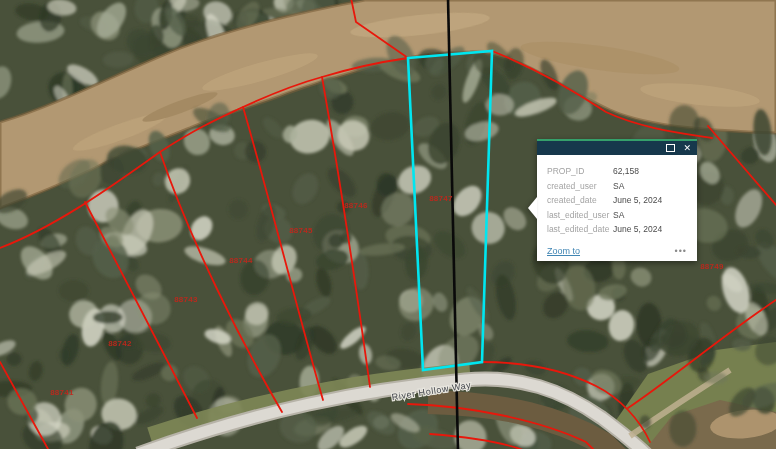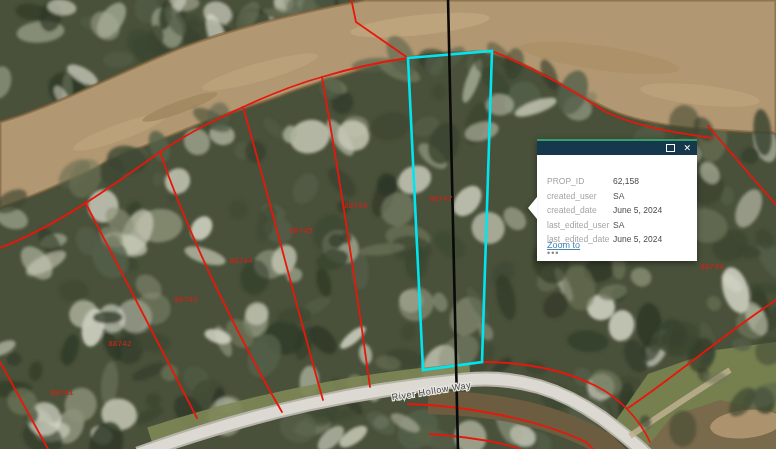--- a/index.html
+++ b/index.html
@@ -25,26 +25,26 @@
     border-top:2px solid #35a06b;
   }
   .popup-header .hicons{display:flex;align-items:center;gap:8px;margin-right:6px;}
   .dock-icon{width:7px;height:6px;border:1px solid #fff;display:inline-block;cursor:pointer;}
   .close-icon{color:#fff;font-size:9px;line-height:9px;cursor:pointer;}
   .popup-body{padding:5px 10px 0 10px;}
   .popup-title{
     font-size:9.5px;font-weight:bold;color:#4c4c4c;
     padding:3px 0 6px 0;border-bottom:1px solid #dedede;
   }
-  .fields{display:grid;grid-template-columns:66px 1fr;row-gap:4.5px;margin-top:16px;font-size:8.5px;}
+  .fields{display:grid;grid-template-columns:66px 1fr;row-gap:4.5px;margin-top:6px;font-size:8.5px;}
   .f-label{color:#a3a3a3;white-space:nowrap;}
   .f-value{color:#4c4c4c;white-space:nowrap;}
   .popup-footer{
     position:absolute;left:10px;right:10px;bottom:5px;
-    display:flex;justify-content:space-between;align-items:flex-start;flex-direction:column;
+    display:flex;justify-content:space-between;align-items:center;
   }
   .zoom-to{font-size:9px;color:#4186b4;text-decoration:underline;cursor:pointer;}
   .more-dots{font-size:9px;color:#8a8a8a;letter-spacing:1px;cursor:pointer;line-height:6px;}
 </style>
 </head>
 <body>
 
 <div class="stage">
   <svg width="776" height="449" viewBox="0 0 776 449">
     <defs>

